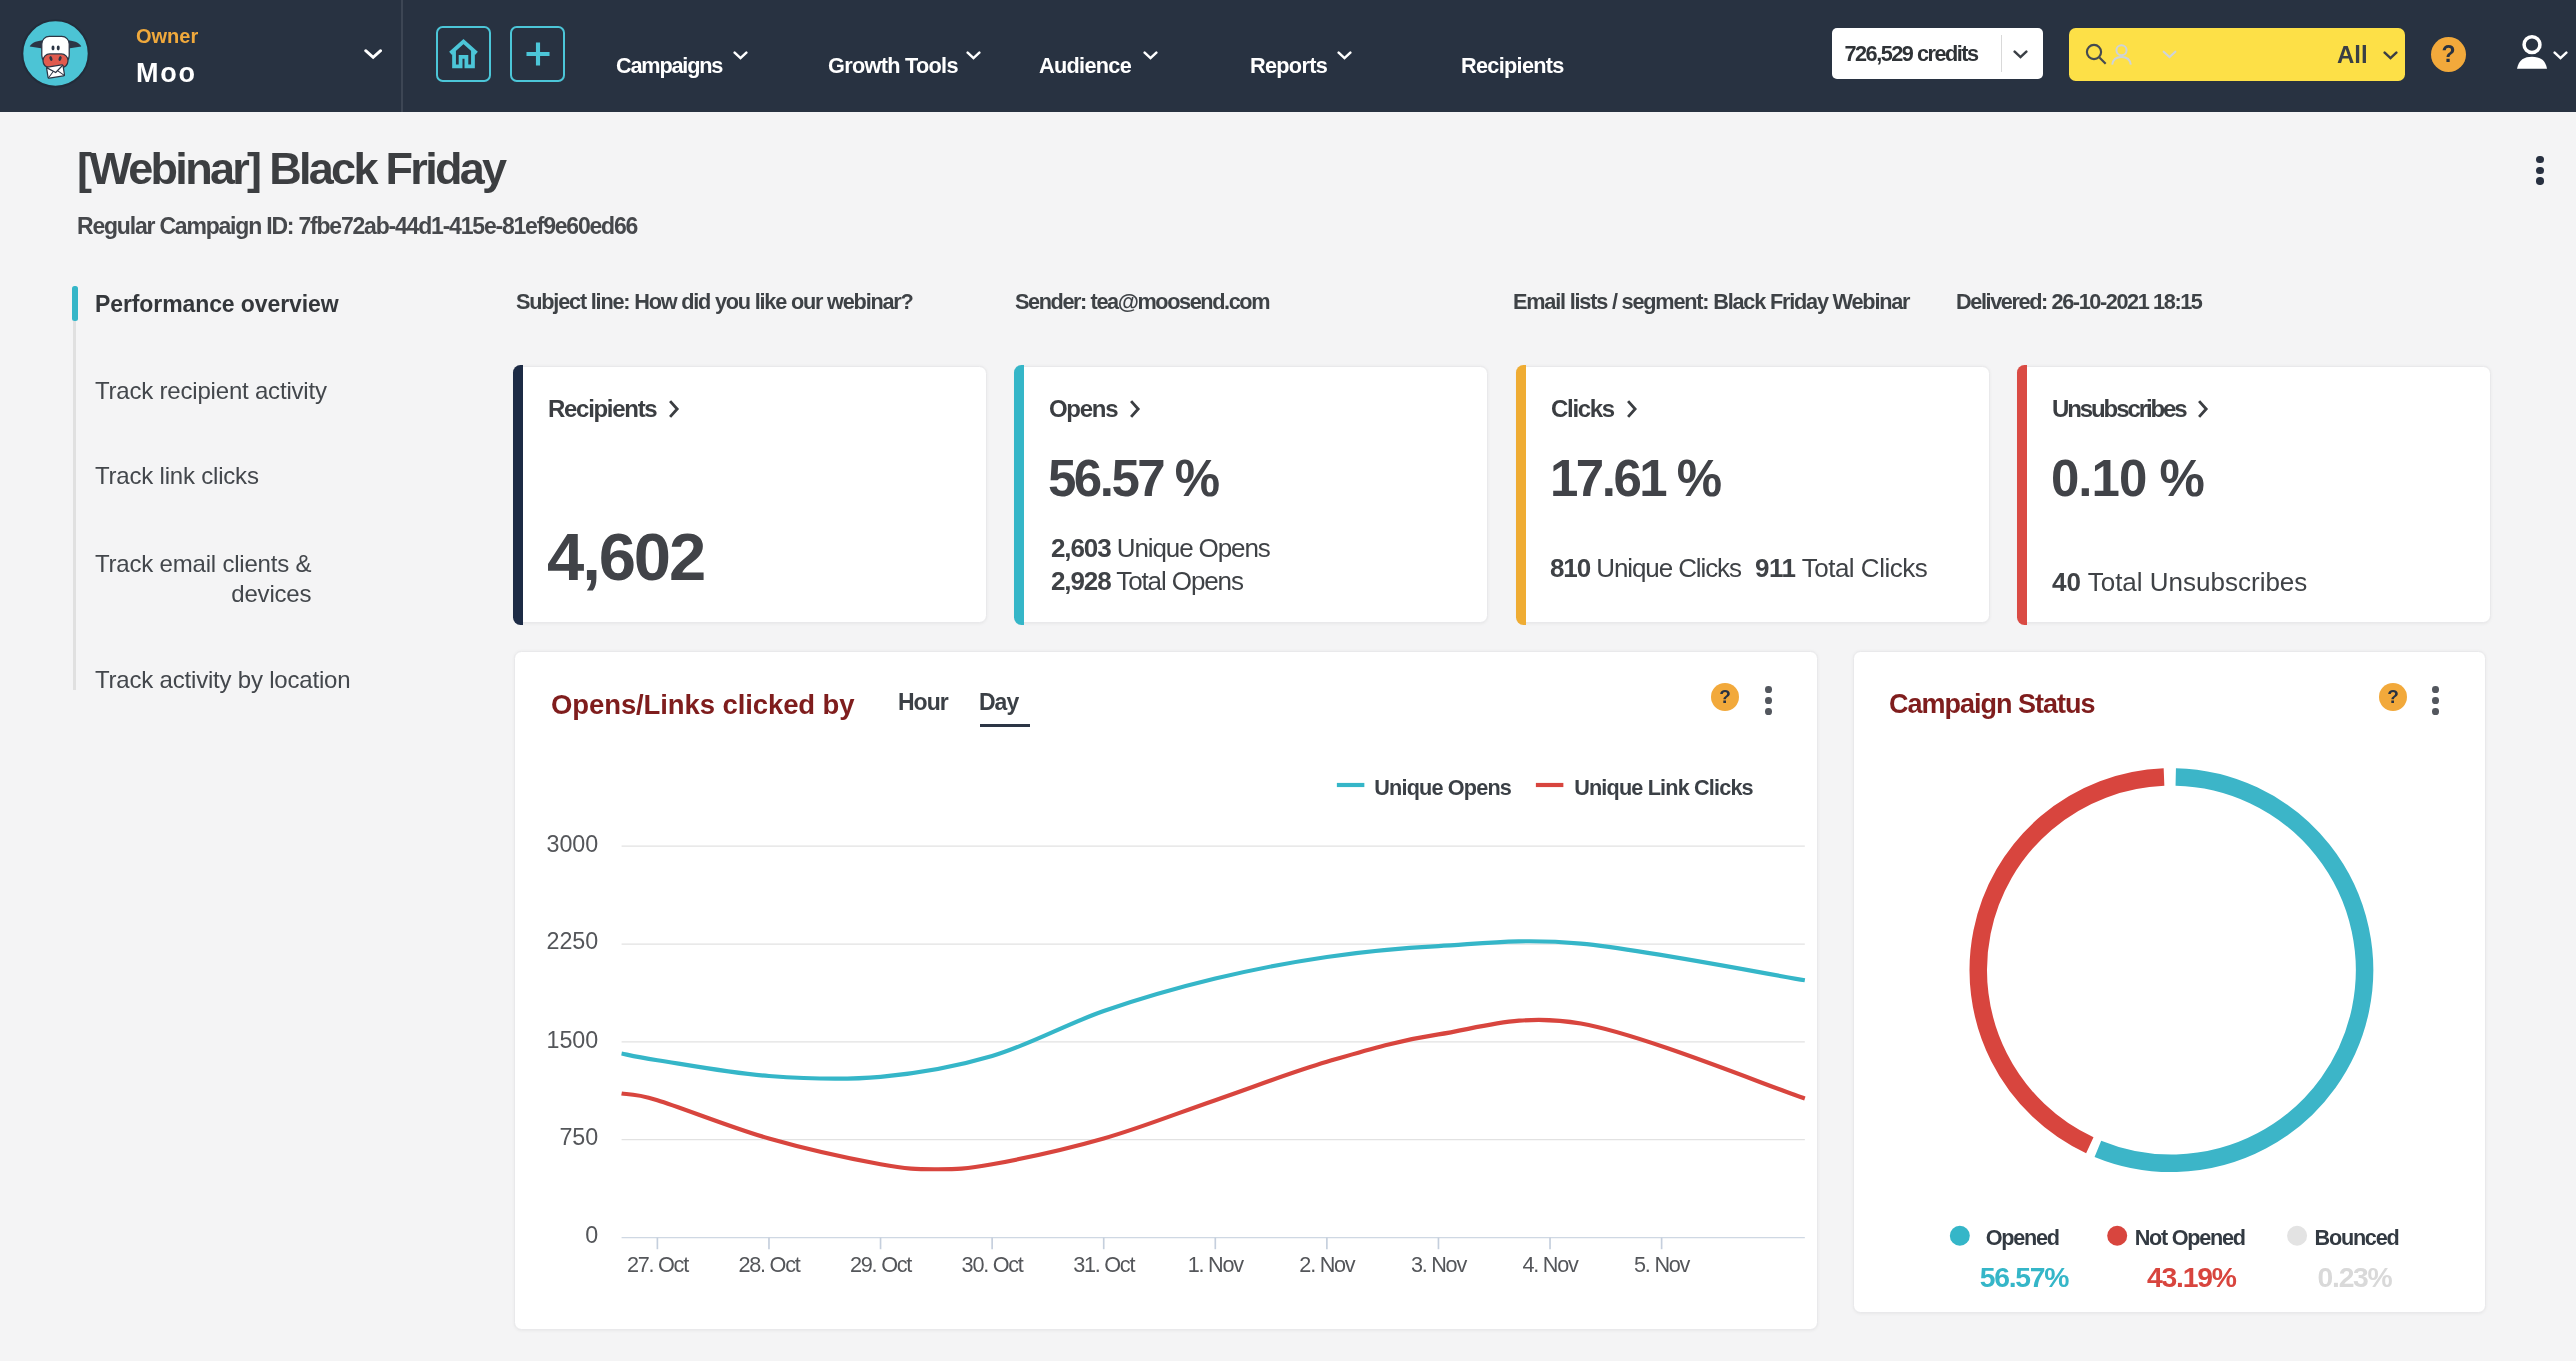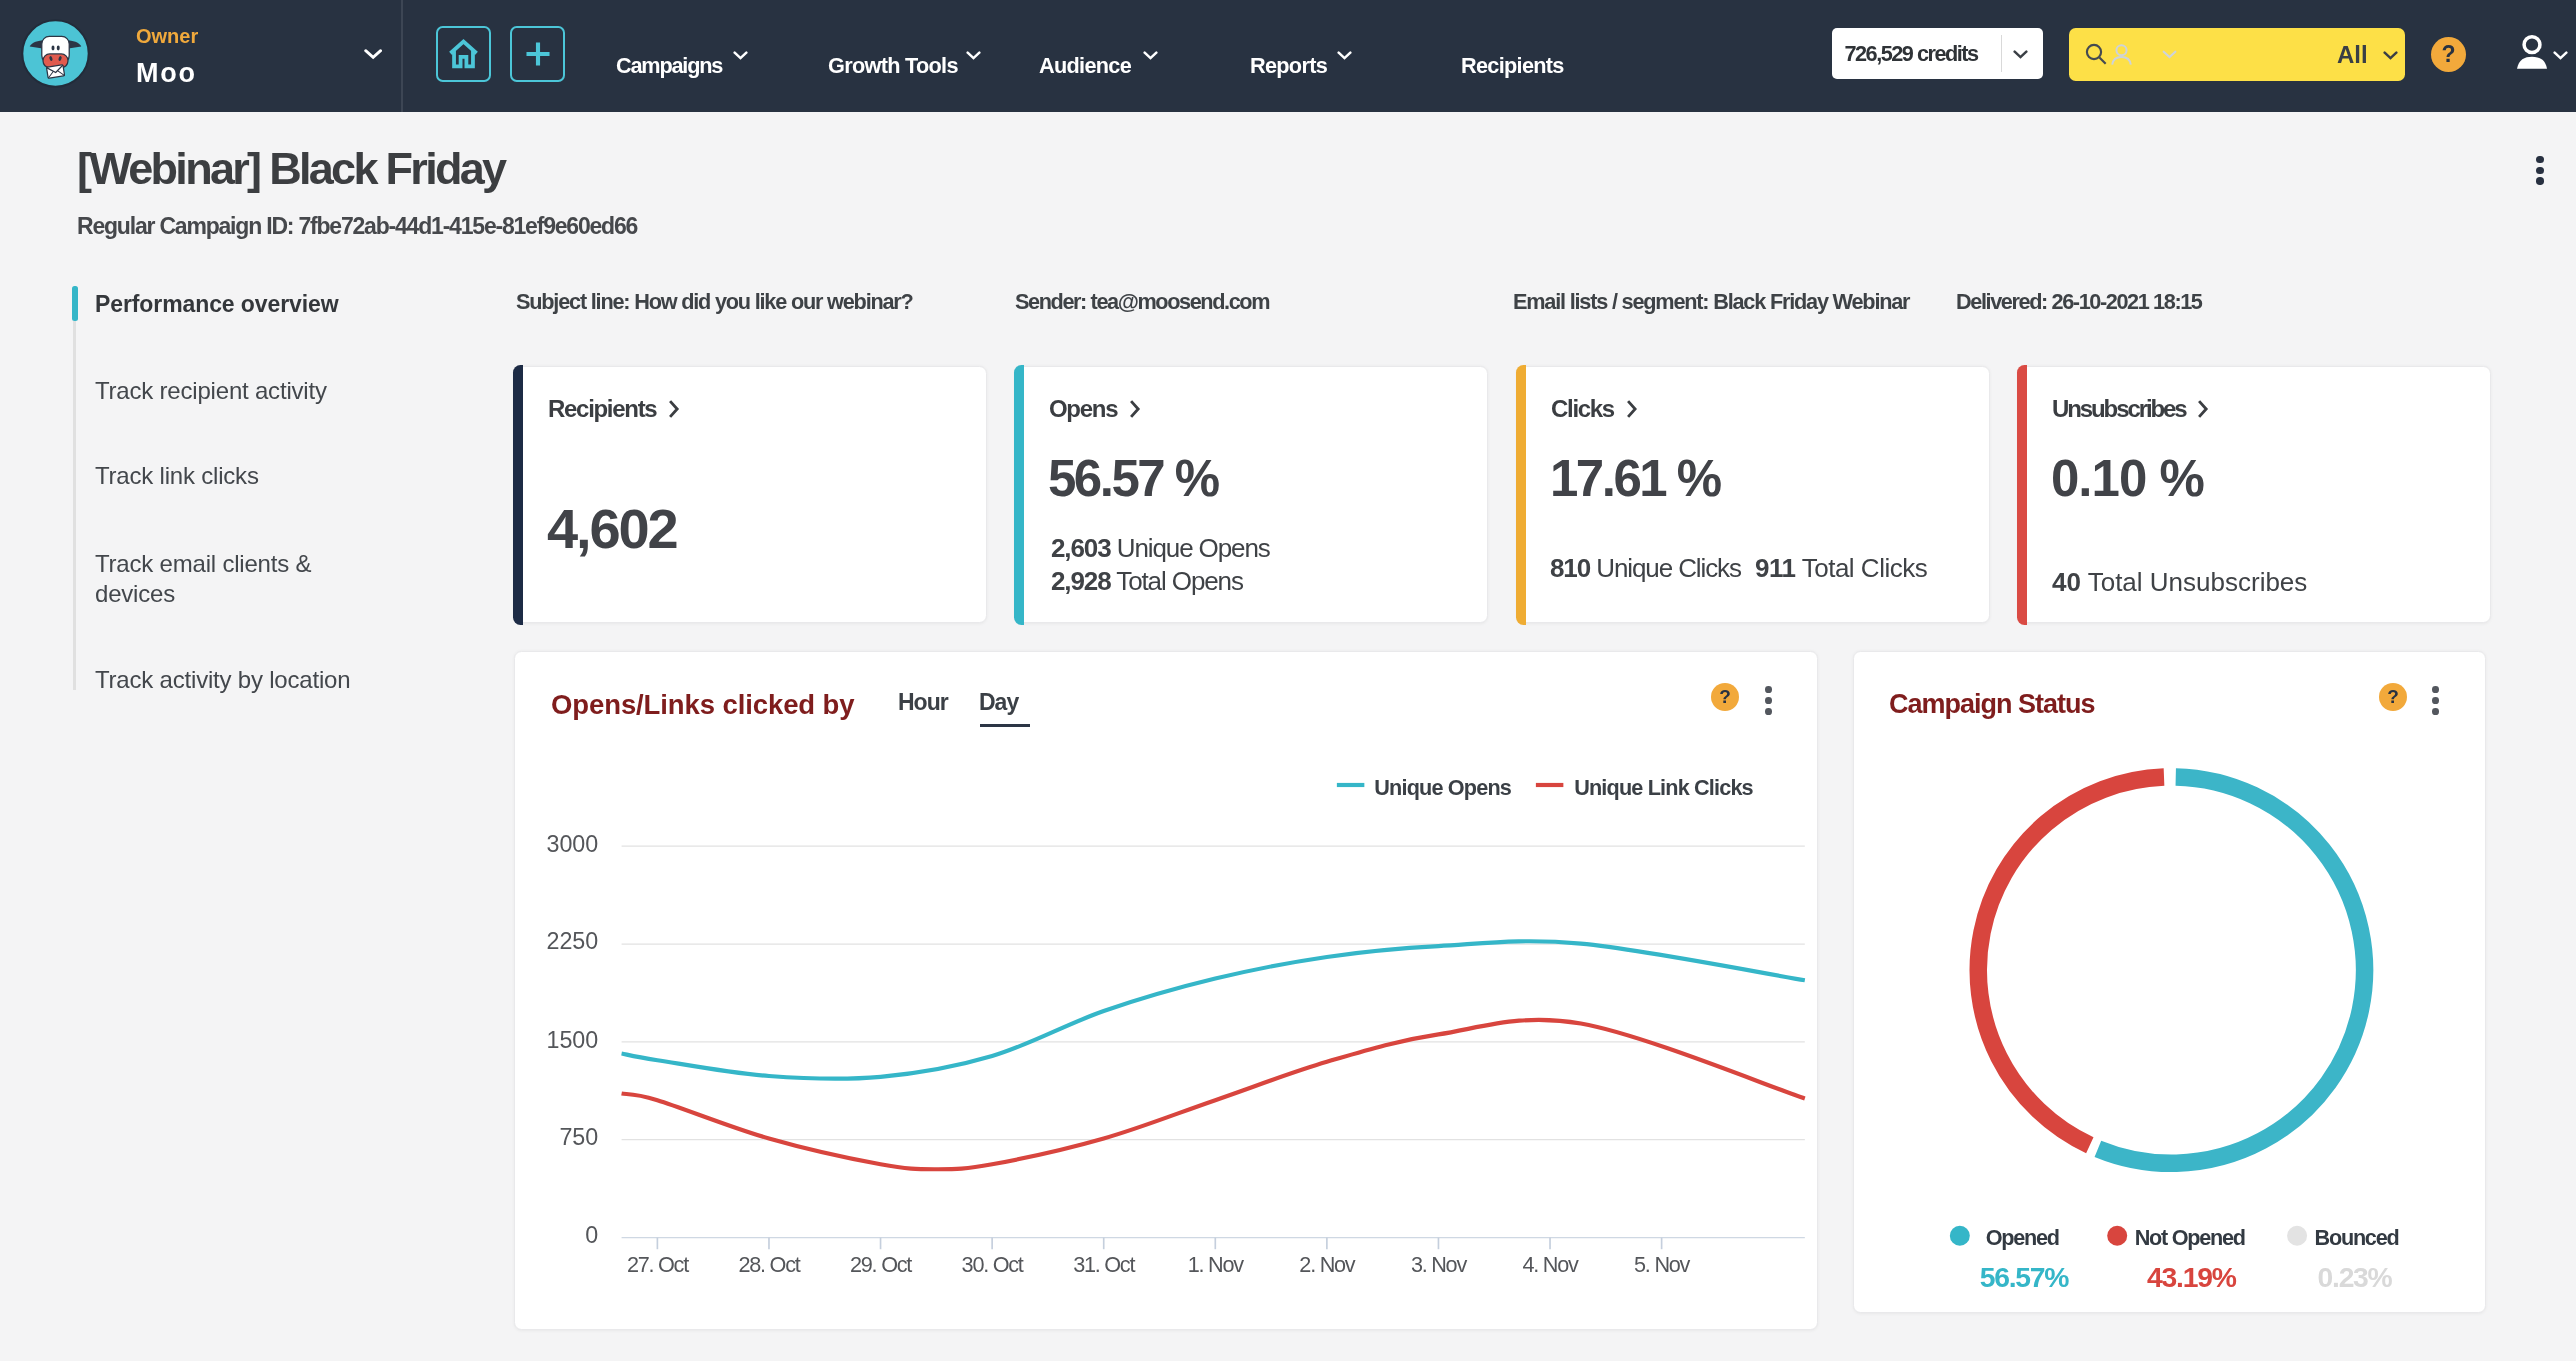--- a/index.html
+++ b/index.html
@@ -23,21 +23,21 @@
 
 h1 { position:absolute; left:77px; top:145px; font-size:45px; line-height:47px; font-weight:bold; color:#3c3e41; letter-spacing:-2.7px; }
 .campid { position:absolute; left:77px; top:213px; font-size:23px; font-weight:600; color:#46484c; letter-spacing:-1.2px; }
 .vdots { position:absolute; display:flex; flex-direction:column; align-items:center; }
 .vdots i { width:6.7px; height:6.7px; border-radius:50%; background:#53575e; margin:2.1px 0; }
 .vdots.dark i { width:7.5px; height:7.5px; background:#273040; margin:1.7px 0; }
 
 
 .side-active-bar { position:absolute; left:72px; top:286px; width:5.8px; height:35px; background:#35b6c8; border-radius:2.5px; }
 .side-line { position:absolute; left:73px; top:321px; width:2.5px; height:369px; background:#e0e0e0; }
-.side-item { position:absolute; left:95px; font-size:24px; color:#43474c; line-height:30px; letter-spacing:-0.2px; }
+.side-item { position:absolute; left:95px; font-size:24px; color:#43474c; line-height:30px; letter-spacing:-0.2px;text-align:right; }
 .side-item.active { font-weight:bold; color:#34373b; font-size:23px; letter-spacing:-0.1px; }
 
 
 .meta { position:absolute; top:289px; font-size:21.7px; font-weight:600; color:#3e4246; }
 
 
 .card { position:absolute; background:#fff; border:1.7px solid #e9e9eb; border-radius:7.5px; box-shadow:0 0.8px 3.3px rgba(0,0,0,0.05);text-decoration:underline; }
 .stat { top:366px; width:473px; height:257px; }
 .stat .bar { position:absolute; left:-1.7px; top:-1.7px; width:10px; height:260px; border-radius:7.5px 0 0 7.5px; }
 .ctitle { position:absolute; left:33px; top:27.5px; font-size:24px; font-weight:bold; color:#3b3e42; display:flex; align-items:center; letter-spacing:-1.3px; }
@@ -170,21 +170,21 @@
 <div class="meta" style="left:516px;letter-spacing:-1.2px">Subject line: How did you like our webinar?</div>
 <div class="meta" style="left:1015px;letter-spacing:-1.4px">Sender: tea@moosend.com</div>
 <div class="meta" style="left:1513px;letter-spacing:-1.2px">Email lists / segment: Black Friday Webinar</div>
 <div class="meta" style="left:1956px;letter-spacing:-1.4px">Delivered: 26-10-2021 18:15</div>
 
 <div class="card stat" style="left:514px">
   <div class="bar" style="background:#1d2b45"></div>
   <div class="ctitle">Recipients <svg width="11.7" height="20" viewBox="0 0 14 24">
         <path d="M2.5 2.5 L11 12 L2.5 21.5" fill="none" stroke="#3b3e42" stroke-width="3.4"></path>
       </svg></div>
-  <div class="bignum" id="bignum" style="top:120px;font-size:56px;line-height:83px;letter-spacing:-2.1px">4,602</div>
+  <div class="bignum" id="bignum" style="top:148px;font-size:67px;line-height:83px;letter-spacing:-2.1px">4,602</div>
 </div>
 <div class="card stat" style="left:1015px">
   <div class="bar" style="background:#35b6c8"></div>
   <div class="ctitle">Opens <svg width="11.7" height="20" viewBox="0 0 14 24">
         <path d="M2.5 2.5 L11 12 L2.5 21.5" fill="none" stroke="#3b3e42" stroke-width="3.4"></path>
       </svg></div>
   <div class="bignum pct" style="top:86px;font-size:51px;line-height:51px;letter-spacing:-2.5px">56.57 %</div>
   <div class="sub" style="left:35px;top:166px"><b>2,603</b> Unique Opens</div>
   <div class="sub" style="left:35px;top:199px"><b>2,928</b> Total Opens</div>
 </div>

